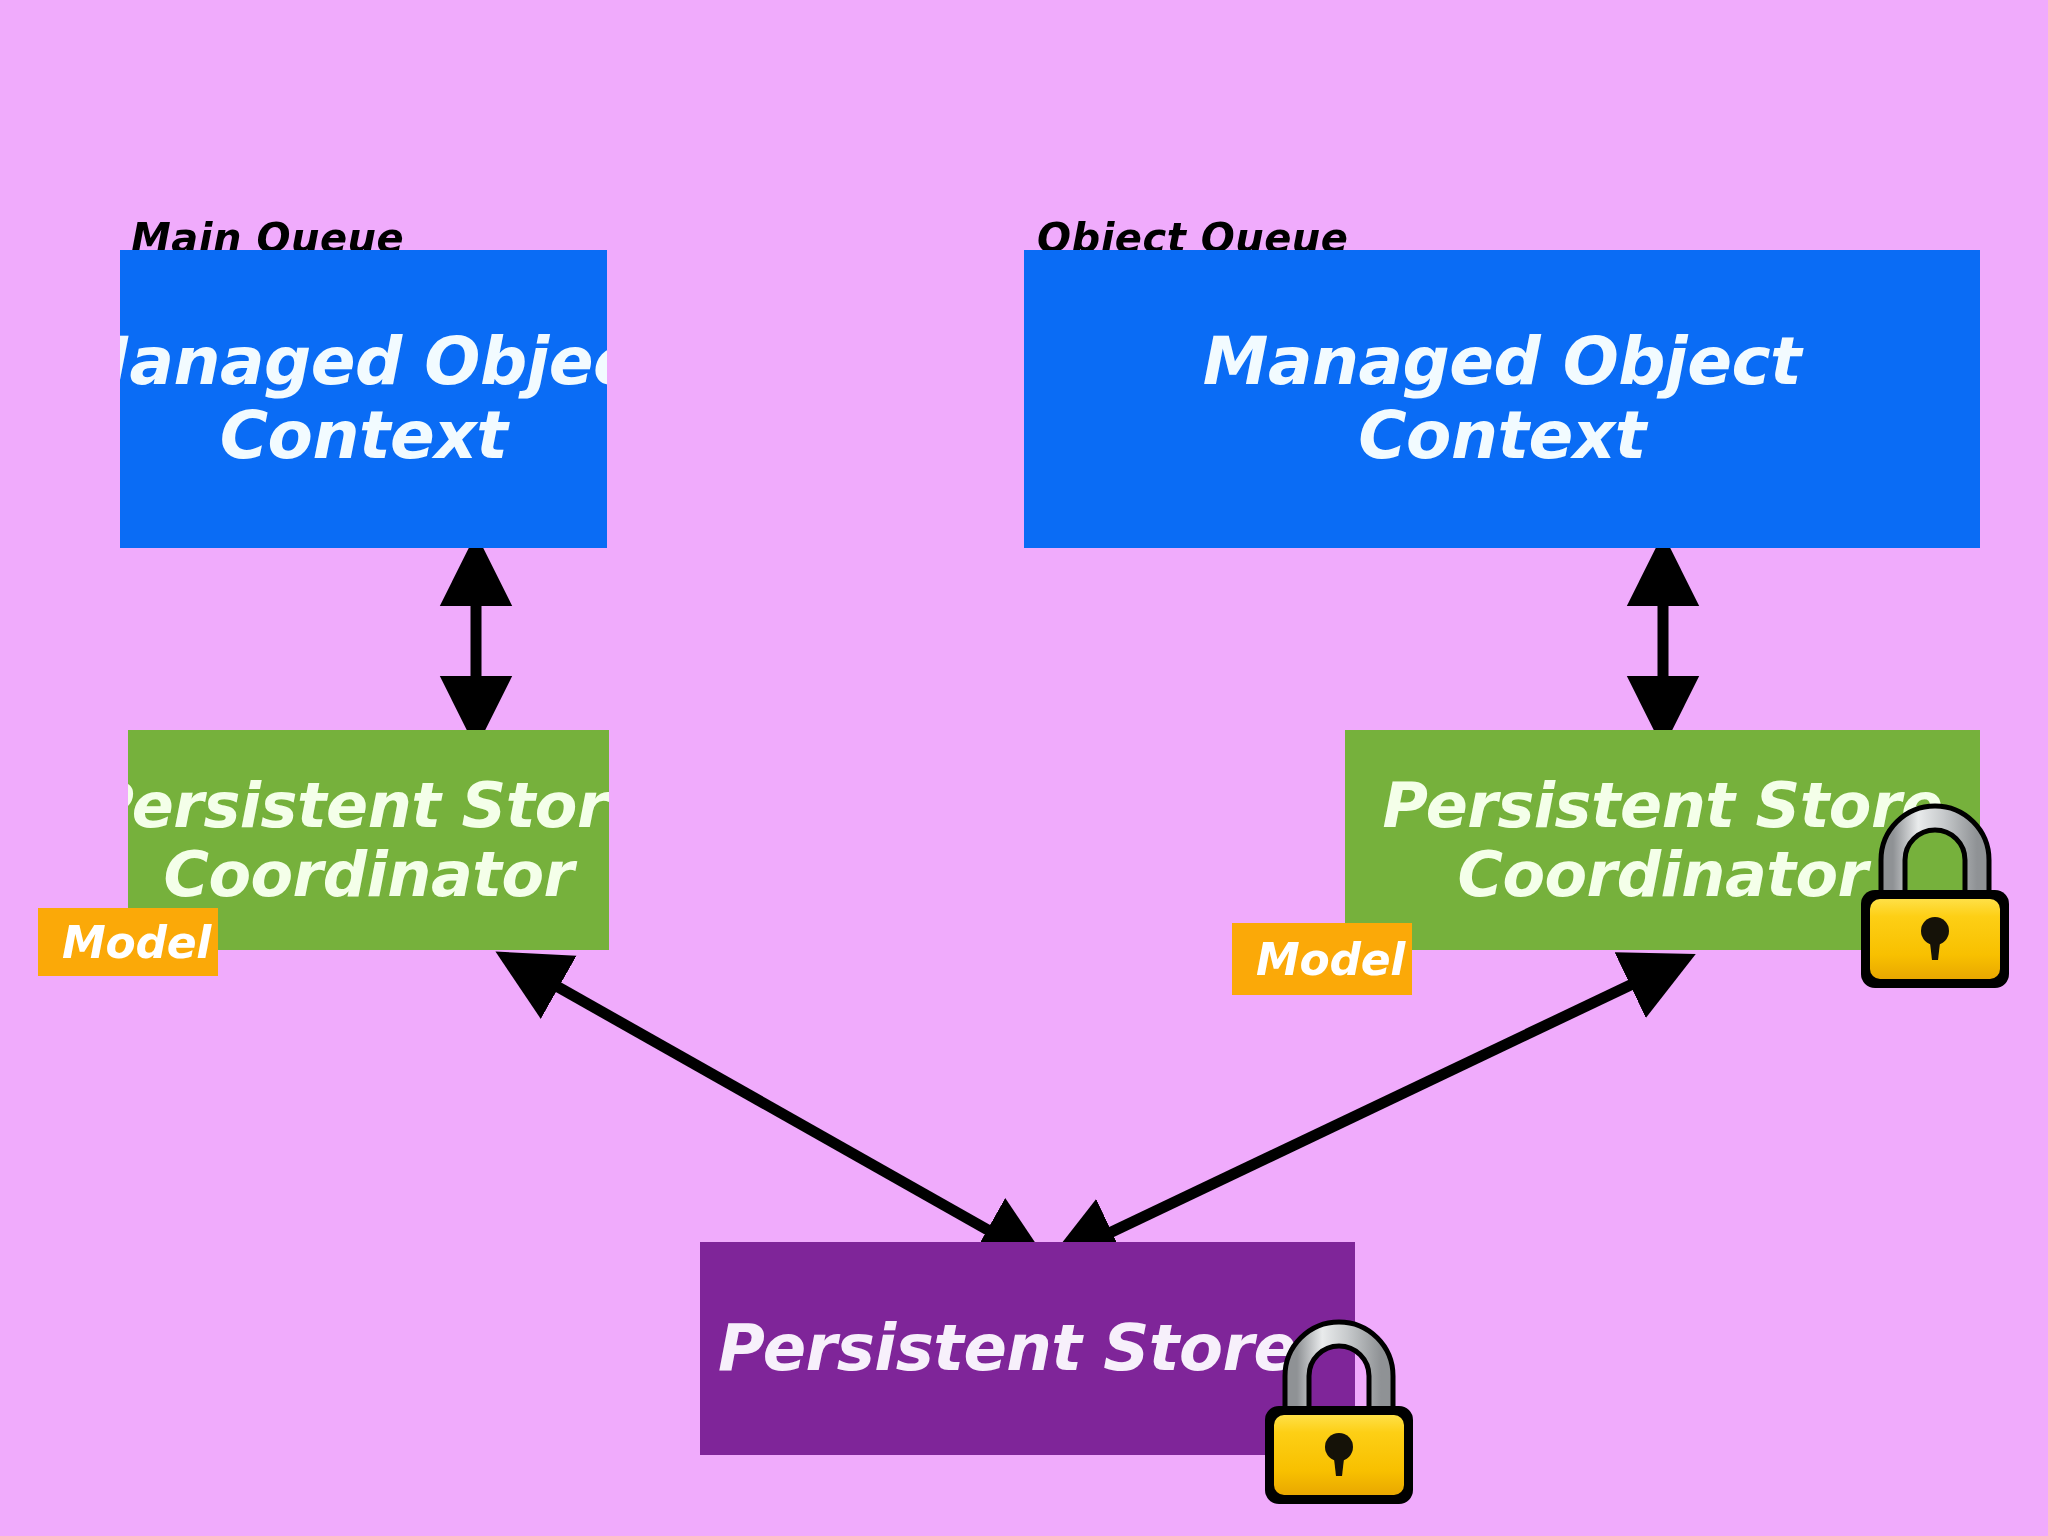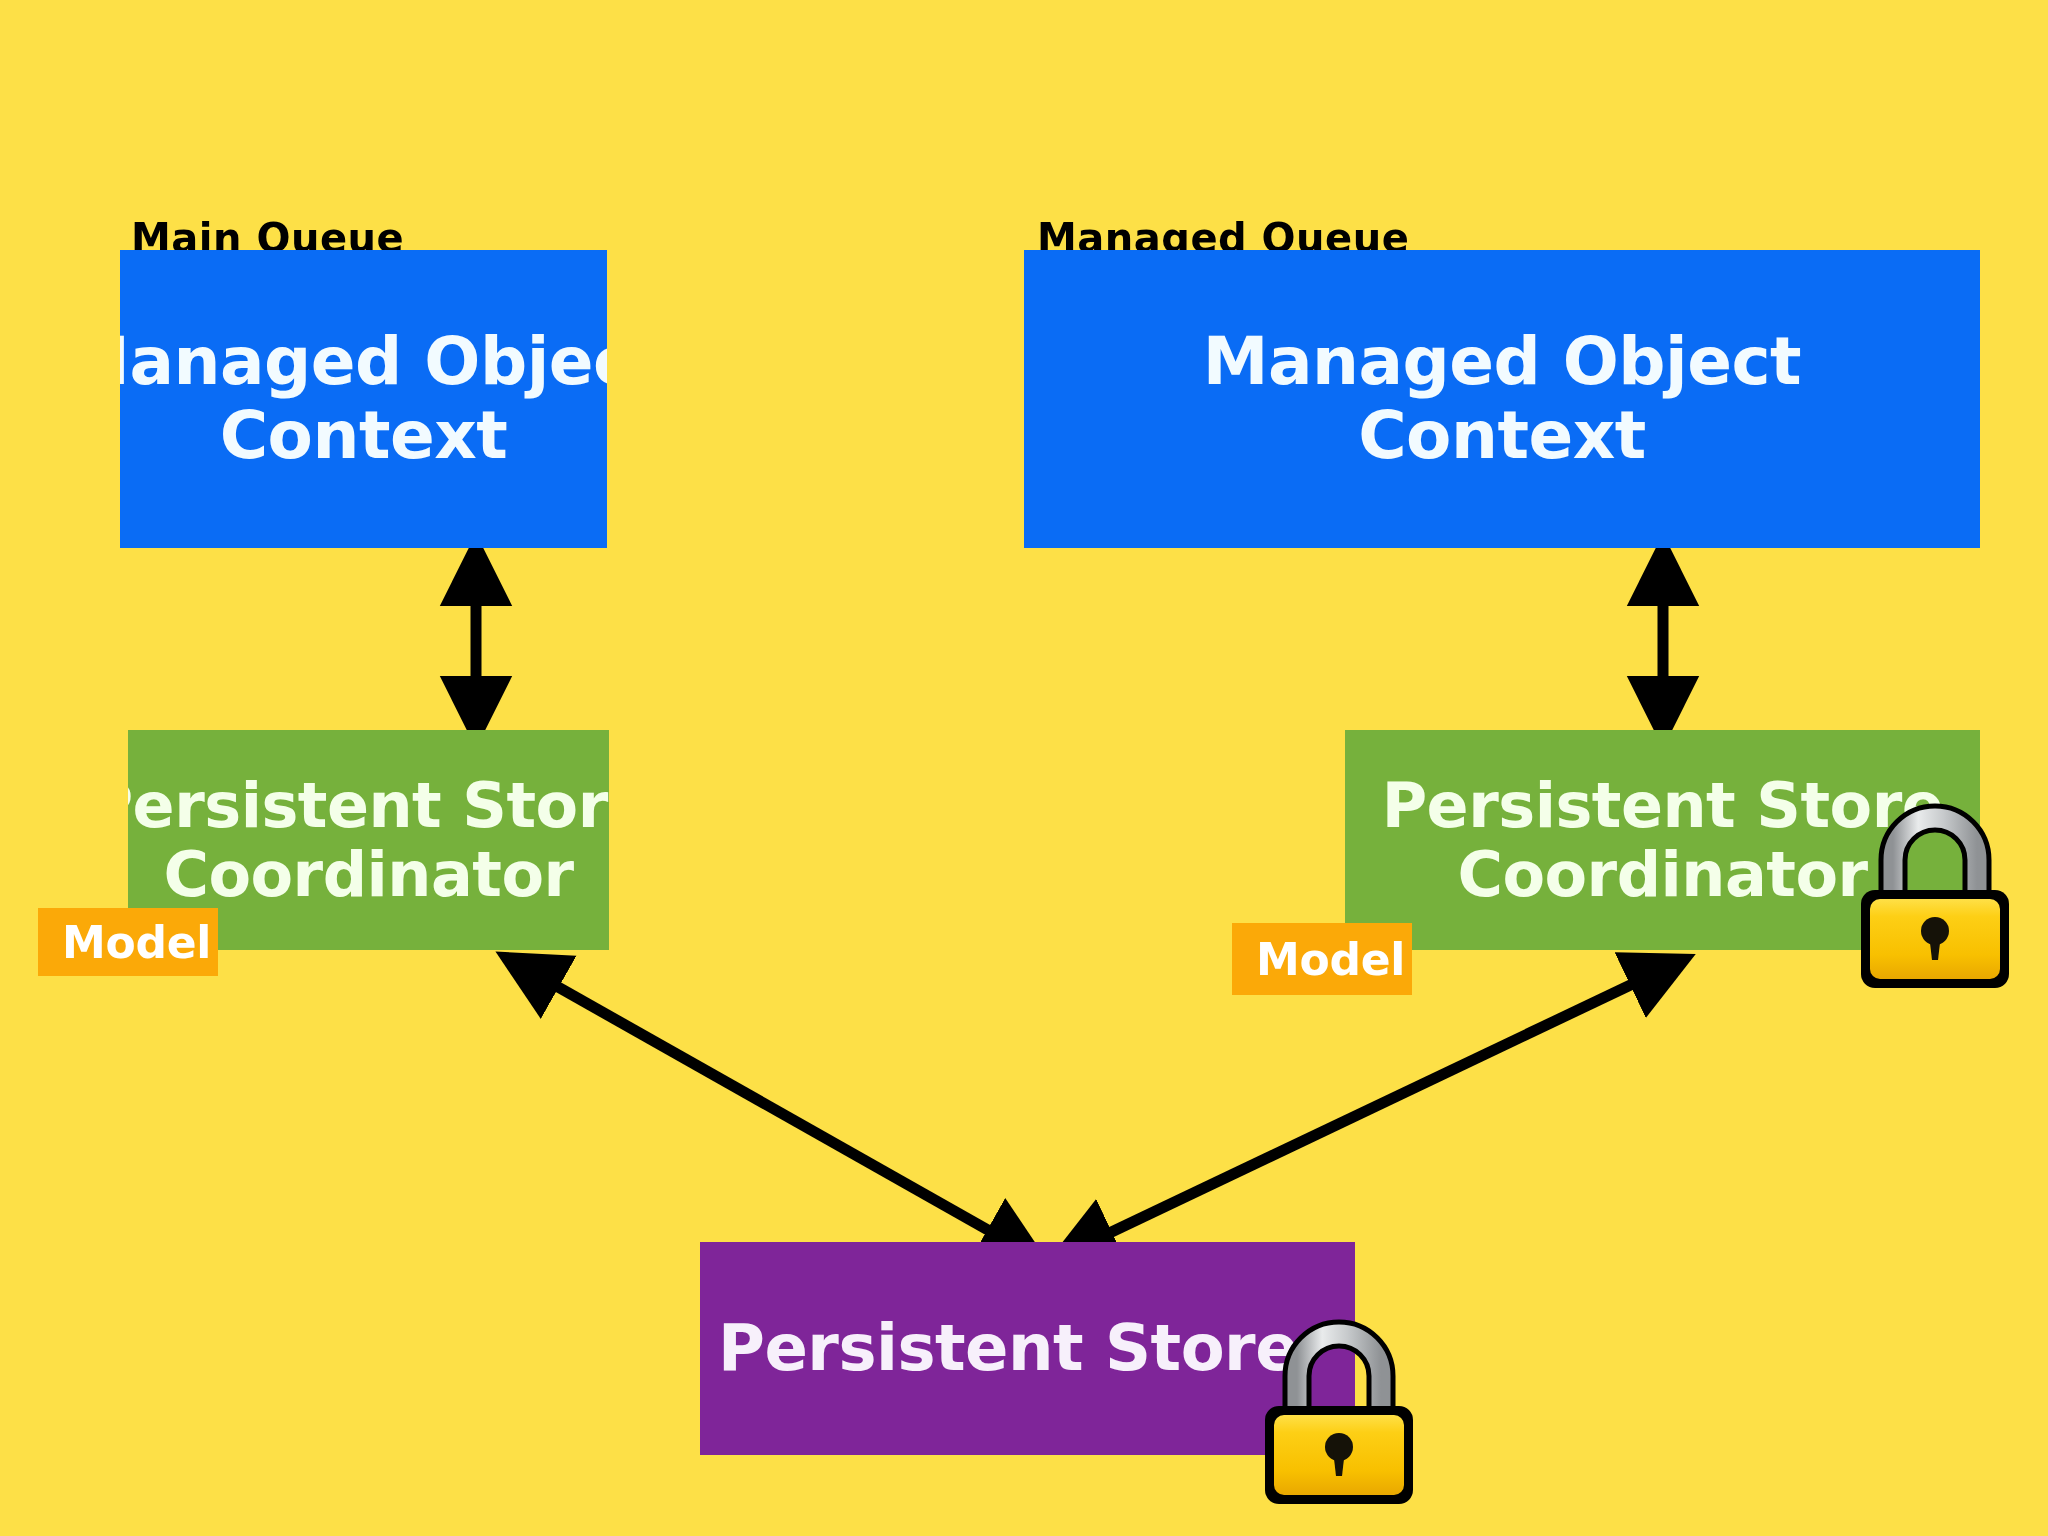--- a/index.html
+++ b/index.html
@@ -7,22 +7,23 @@
     padding: 0;
     background: #ffffff;
   }
   body {
     font-family: "DejaVu Sans", "Liberation Sans", sans-serif;
   }
   #canvas {
     position: relative;
     width: 2048px;
     height: 1536px;
-    background: #fde047;
+    background: #f0abfc;
     overflow: hidden;
+    font-style: italic;
   }
 
   
   .node {
     position: absolute;
     box-sizing: border-box;
     display: flex;
     flex-direction: column;
     align-items: center;
     justify-content: center;
@@ -134,21 +135,21 @@
     <span class="line">Context</span>
   </div>
 
   <div class="node psc" style="left:128px; top:730px; width:481px; height:220px;">
     <span class="line">Persistent Store</span>
     <span class="line">Coordinator</span>
   </div>
 
   <div class="model-badge" style="left:38px; top:908px; width:180px; height:68px;">Model</div>
 
-  <div class="queue-label" style="left:1037px; top:218px;">Managed Queue</div>
+  <div class="queue-label" style="left:1037px; top:218px;">Object Queue</div>
 
   <div class="node mo-context" style="left:1024px; top:250px; width:956px; height:298px;">
     <span class="line">Managed Object</span>
     <span class="line">Context</span>
   </div>
 
   <div class="node psc" style="left:1345px; top:730px; width:635px; height:220px;">
     <span class="line">Persistent Store</span>
     <span class="line">Coordinator</span>
   </div>

